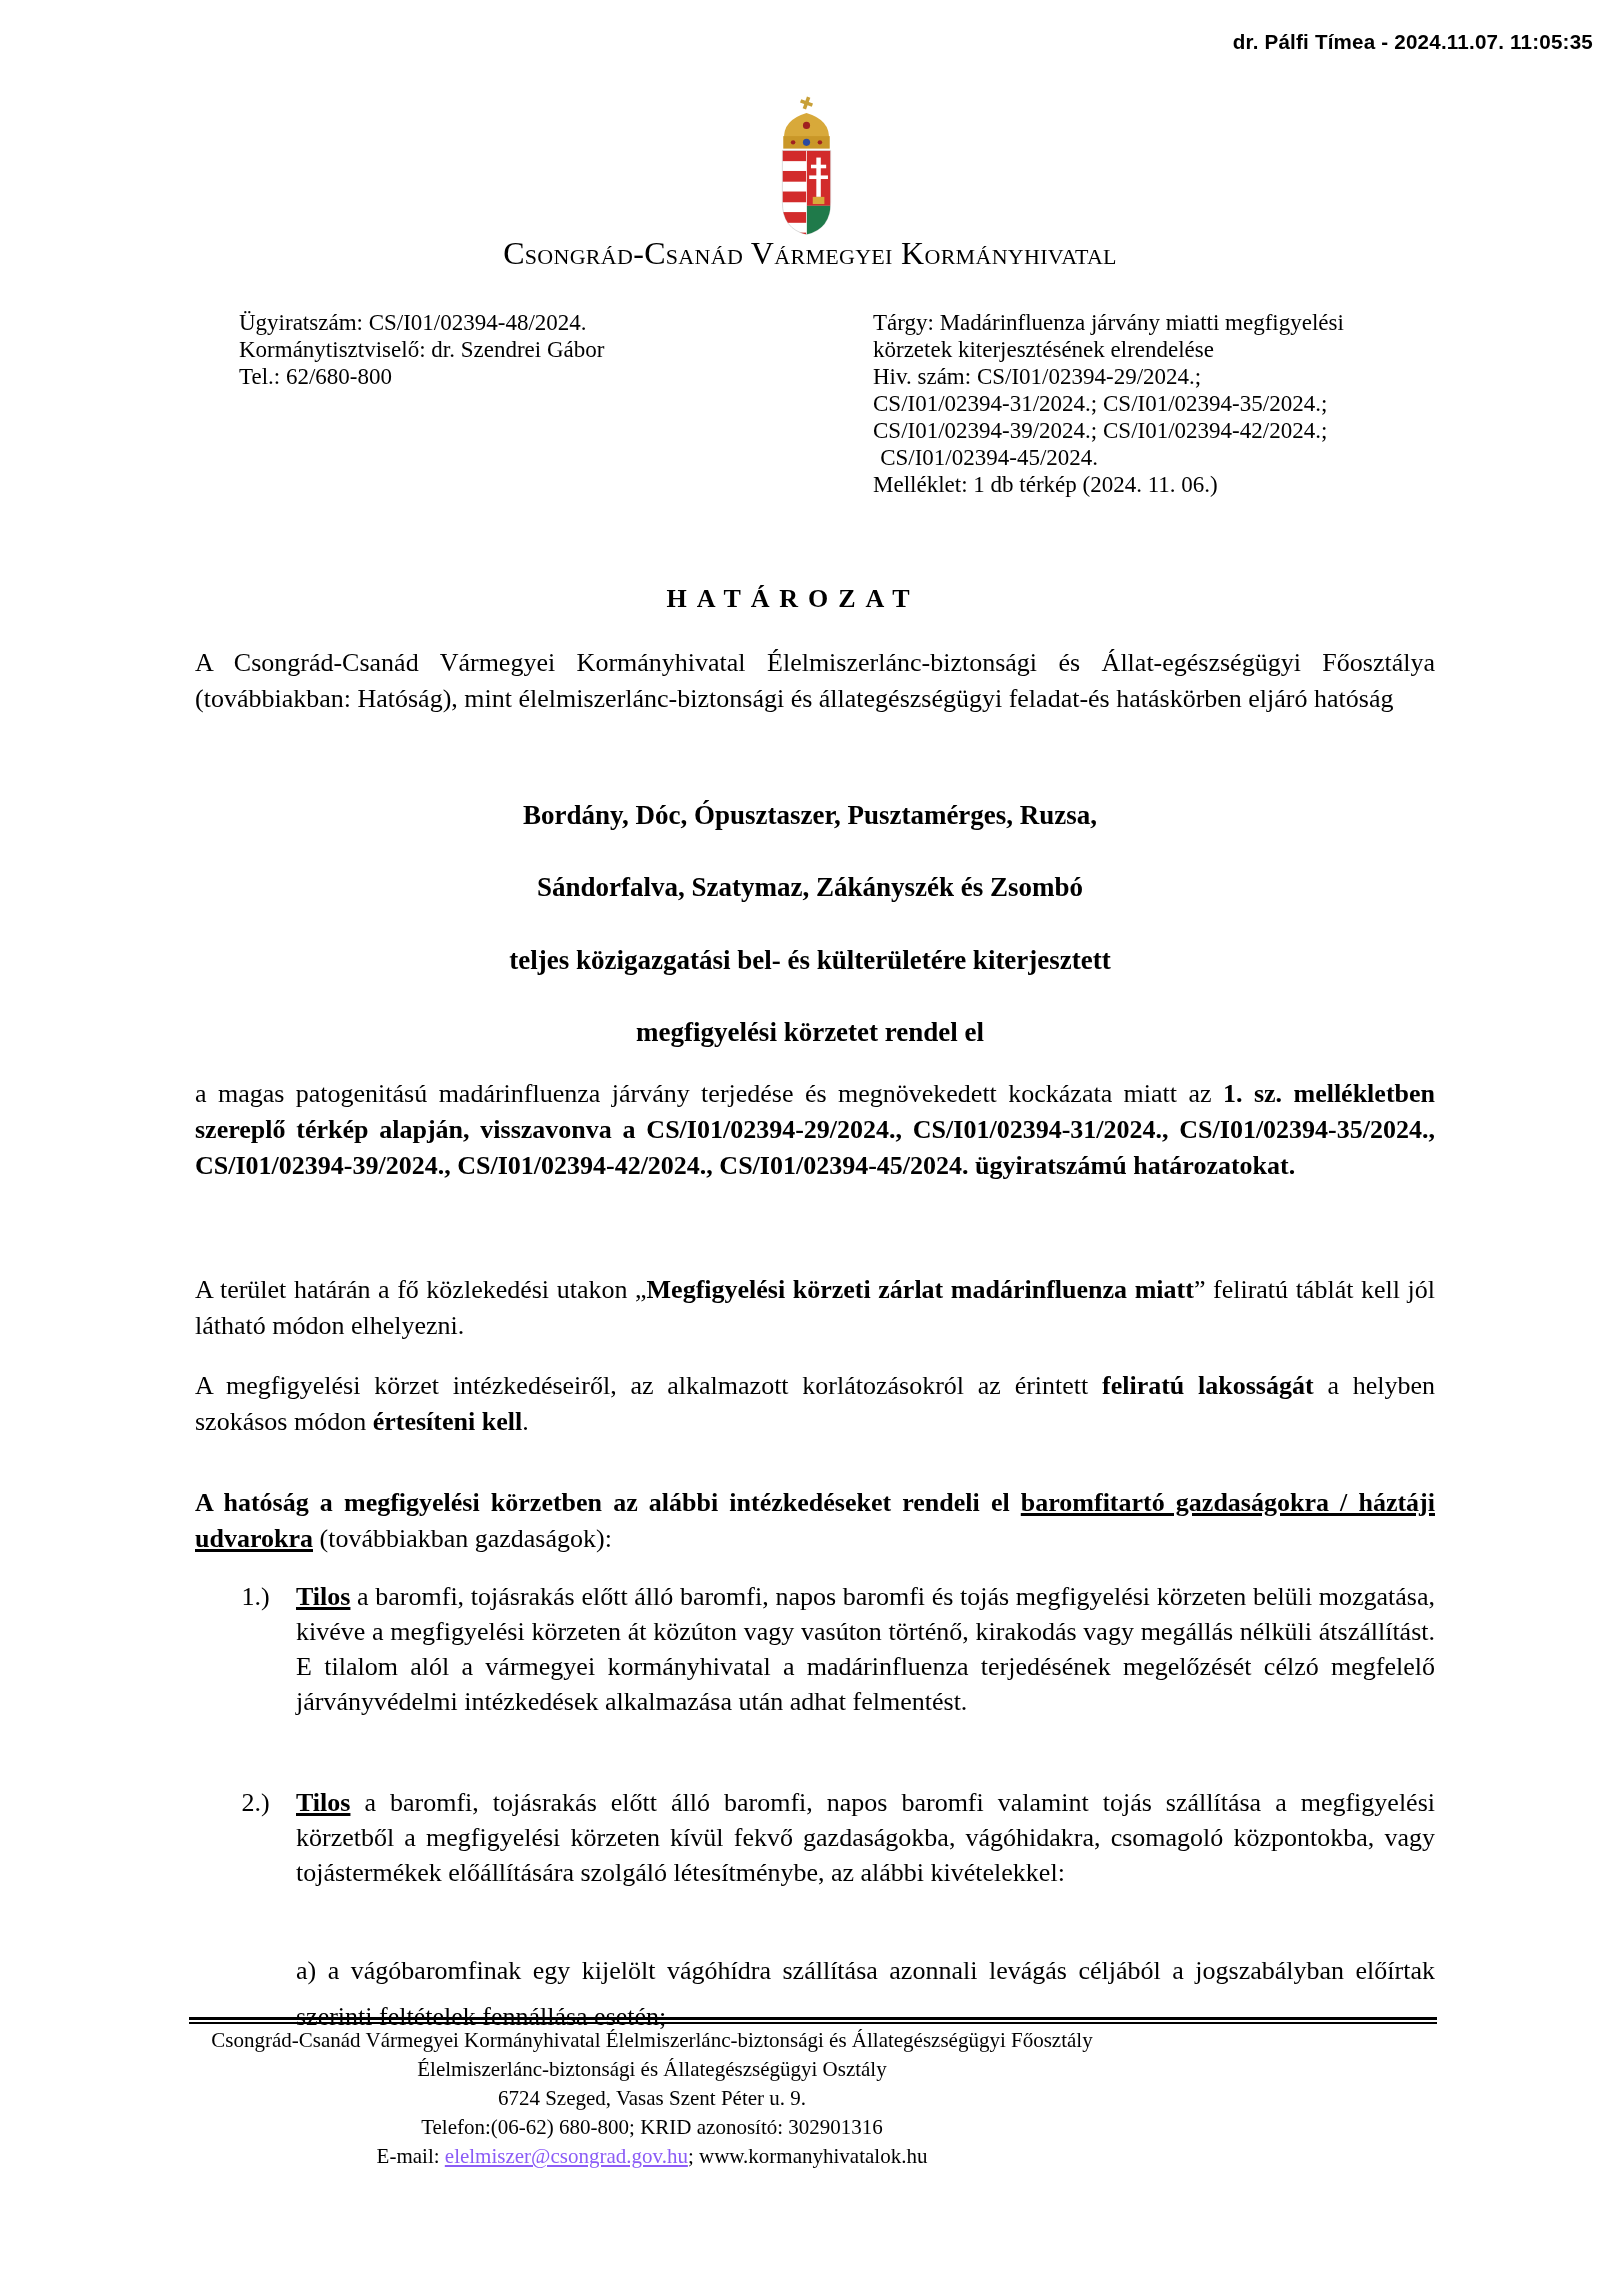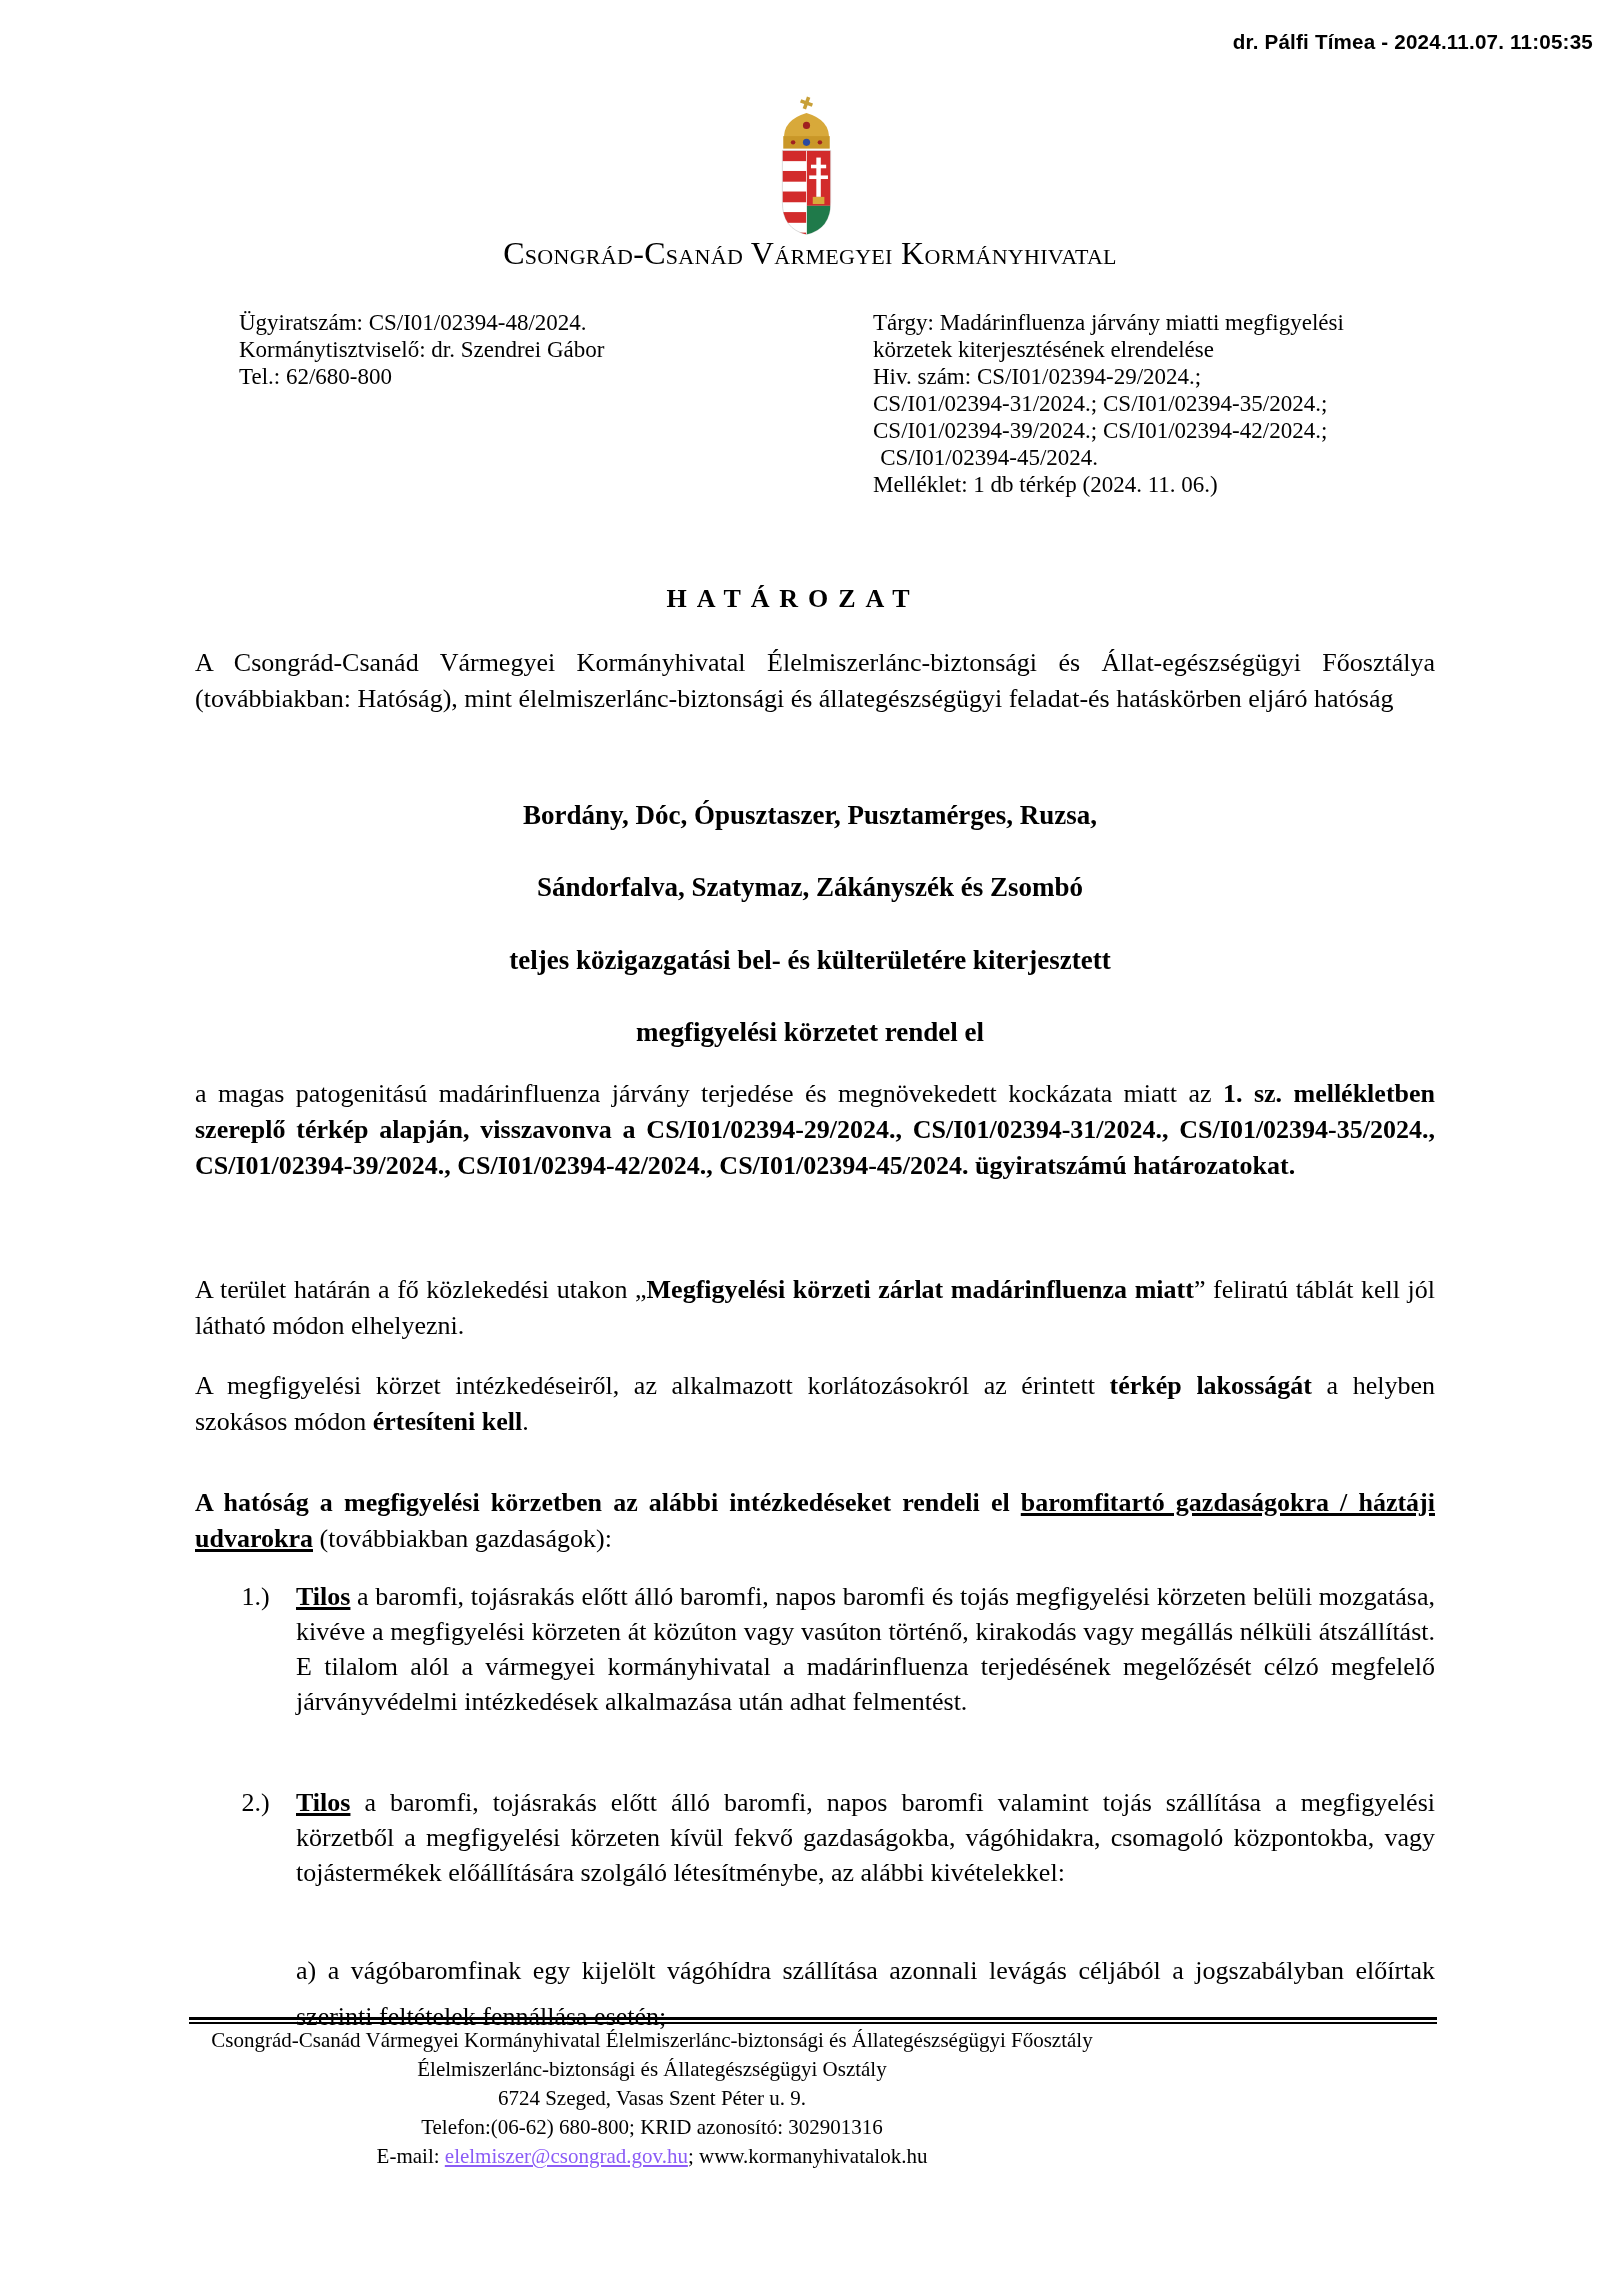--- a/index.html
+++ b/index.html
@@ -101,21 +101,21 @@
 
 <div class="body-block" style="top:1076px;">
   <span>a magas patogenitású madárinfluenza járvány terjedése és megnövekedett kockázata miatt az </span><b>1. sz. mellékletben szereplő térkép alapján, visszavonva a CS/I01/02394-29/2024., CS/I01/02394-31/2024., CS/I01/02394-35/2024., CS/I01/02394-39/2024., CS/I01/02394-42/2024., CS/I01/02394-45/2024. ügyiratszámú határozatokat.</b>
 </div>
 
 <div class="body-block" style="top:1272px;">
   <span>A terület határán a fő közlekedési utakon „</span><b>Megfigyelési körzeti zárlat madárinfluenza miatt</b><span>” feliratú táblát kell jól látható módon elhelyezni.</span>
 </div>
 
 <div class="body-block" style="top:1368px;">
-  <span>A megfigyelési körzet intézkedéseiről, az alkalmazott korlátozásokról az érintett </span><b>térkép lakosságát</b><span> a helyben szokásos módon </span><b>értesíteni kell</b><span>.</span>
+  <span>A megfigyelési körzet intézkedéseiről, az alkalmazott korlátozásokról az érintett </span><b>feliratú lakosságát</b><span> a helyben szokásos módon </span><b>értesíteni kell</b><span>.</span>
 </div>
 
 <div class="body-block" style="top:1485px;">
   <b>A hatóság a megfigyelési körzetben az alábbi intézkedéseket rendeli el </b><b><u>baromfitartó gazdaságokra / háztáji udvarokra</u></b><span> (továbbiakban gazdaságok):</span>
 </div>
 
 <div class="list-item" style="top:1579px;">
   <span class="num">1.)</span>
   <span class="txt"><b><u>Tilos</u></b><span> a baromfi, tojásrakás előtt álló baromfi, napos baromfi és tojás megfigyelési körzeten belüli mozgatása, kivéve a megfigyelési körzeten át közúton vagy vasúton történő, kirakodás vagy megállás nélküli átszállítást. E tilalom alól a vármegyei kormányhivatal a madárinfluenza terjedésének megelőzését célzó megfelelő járványvédelmi intézkedések alkalmazása után adhat felmentést.</span></span>
 </div>

